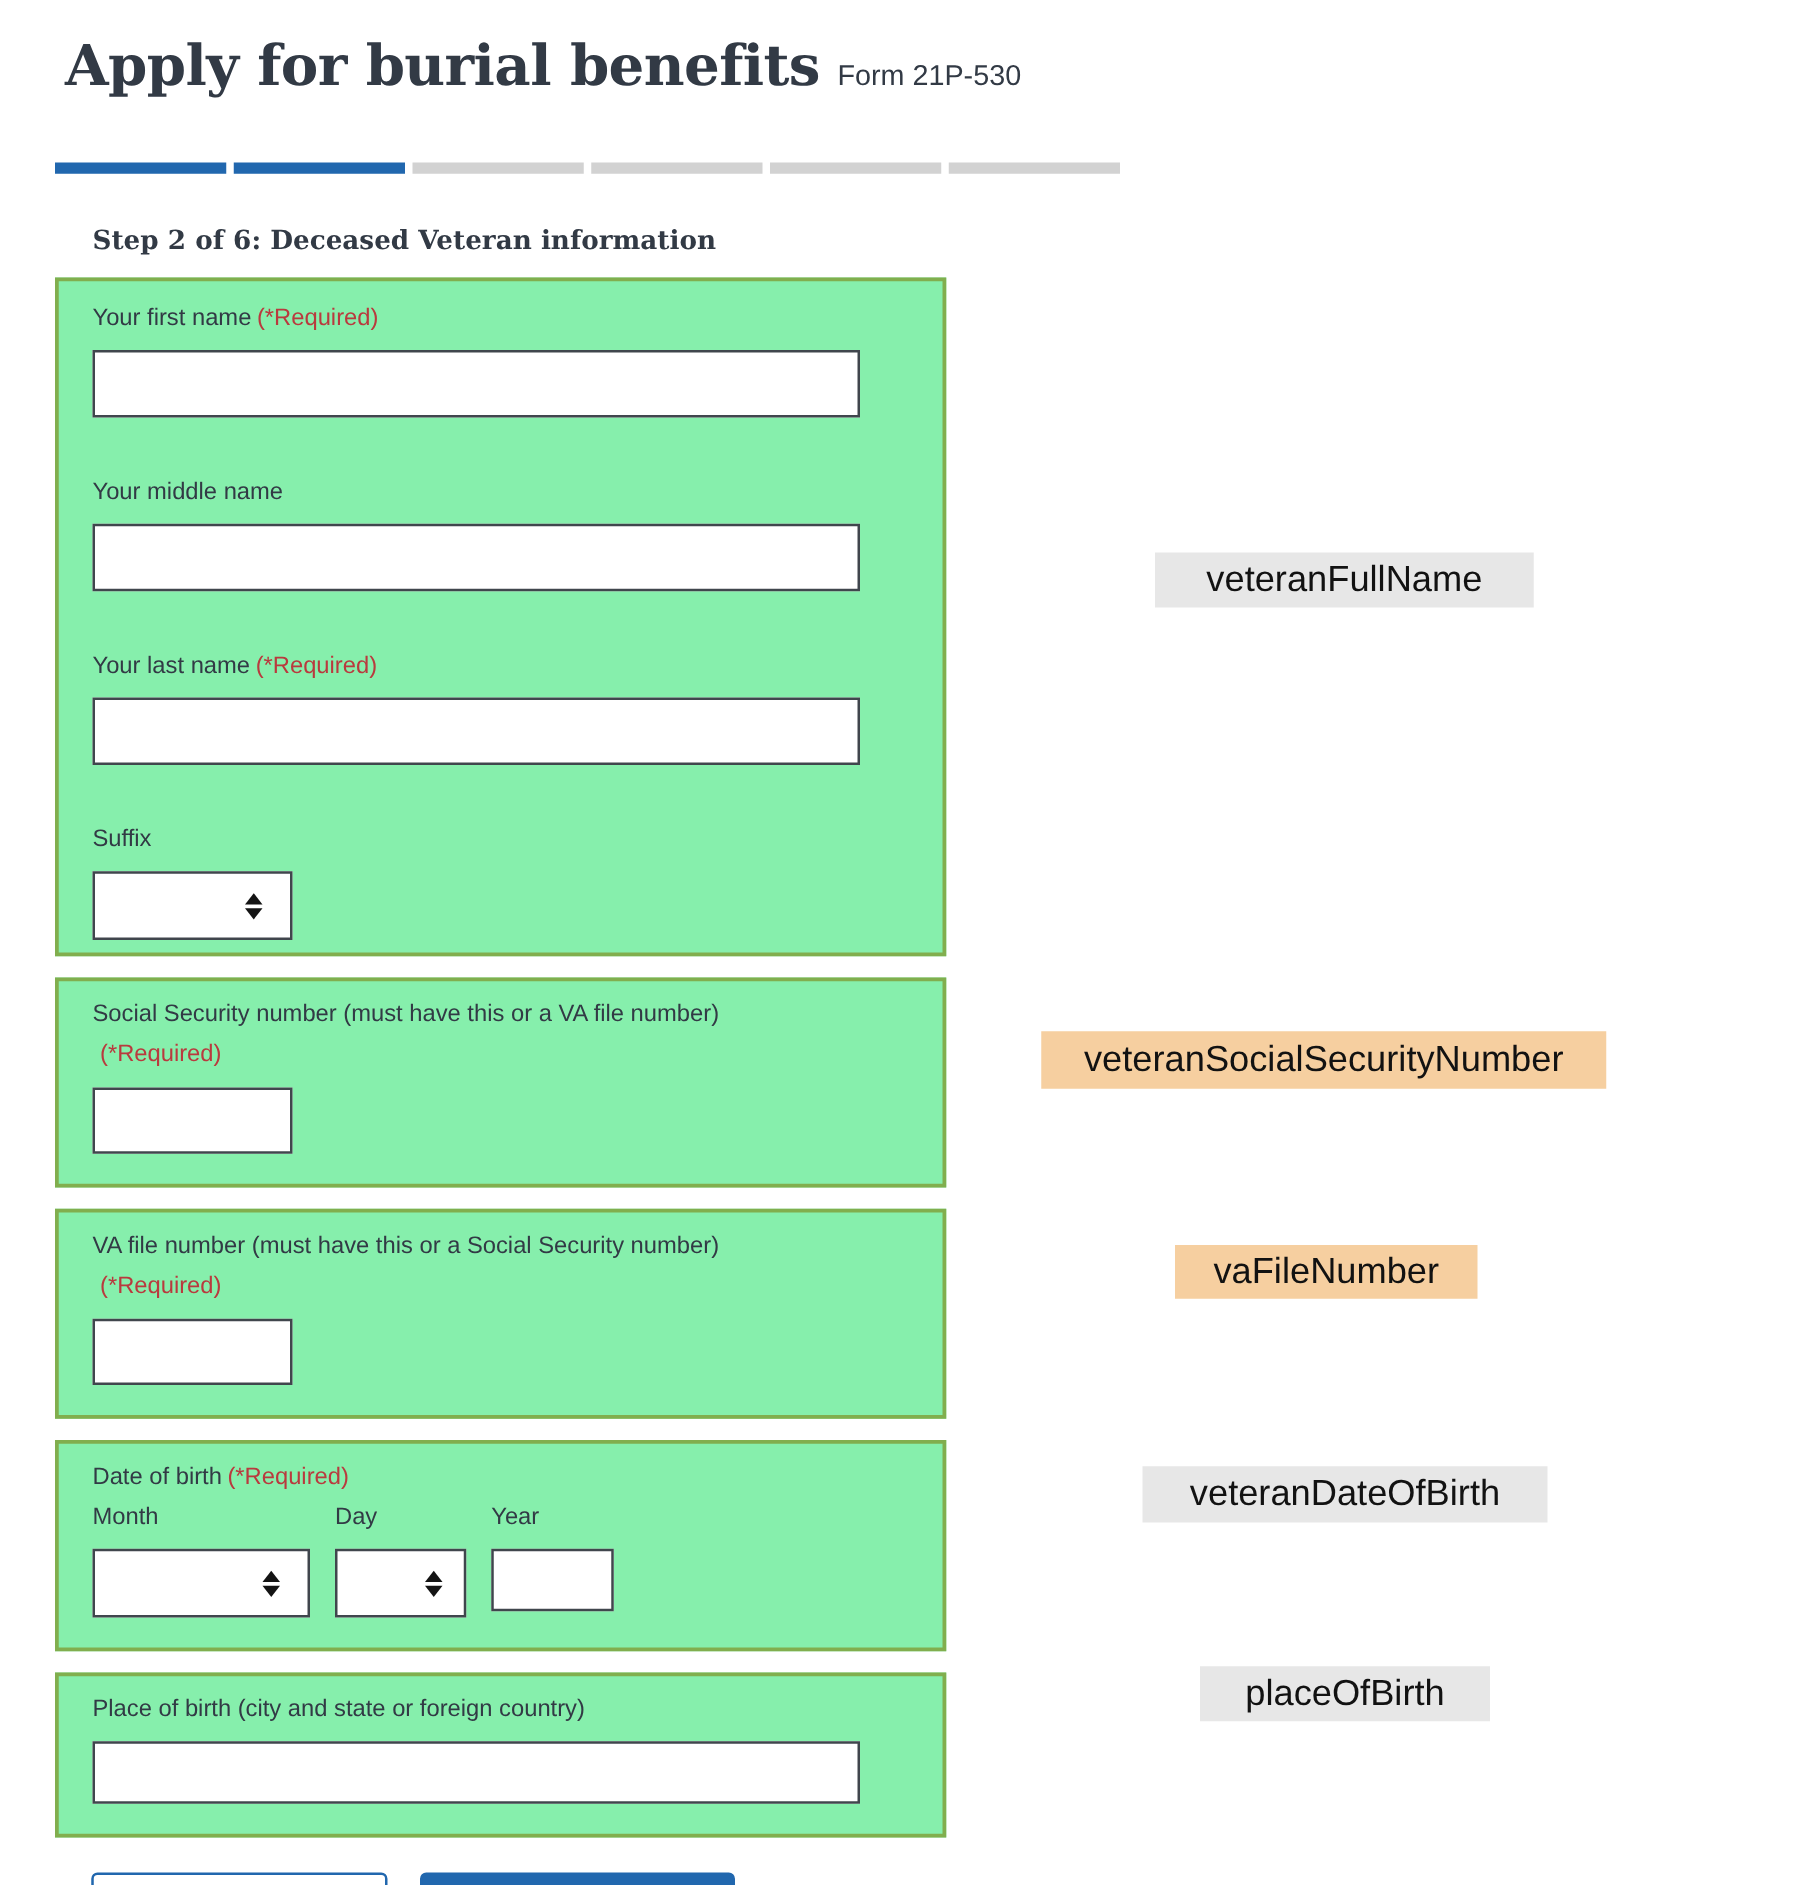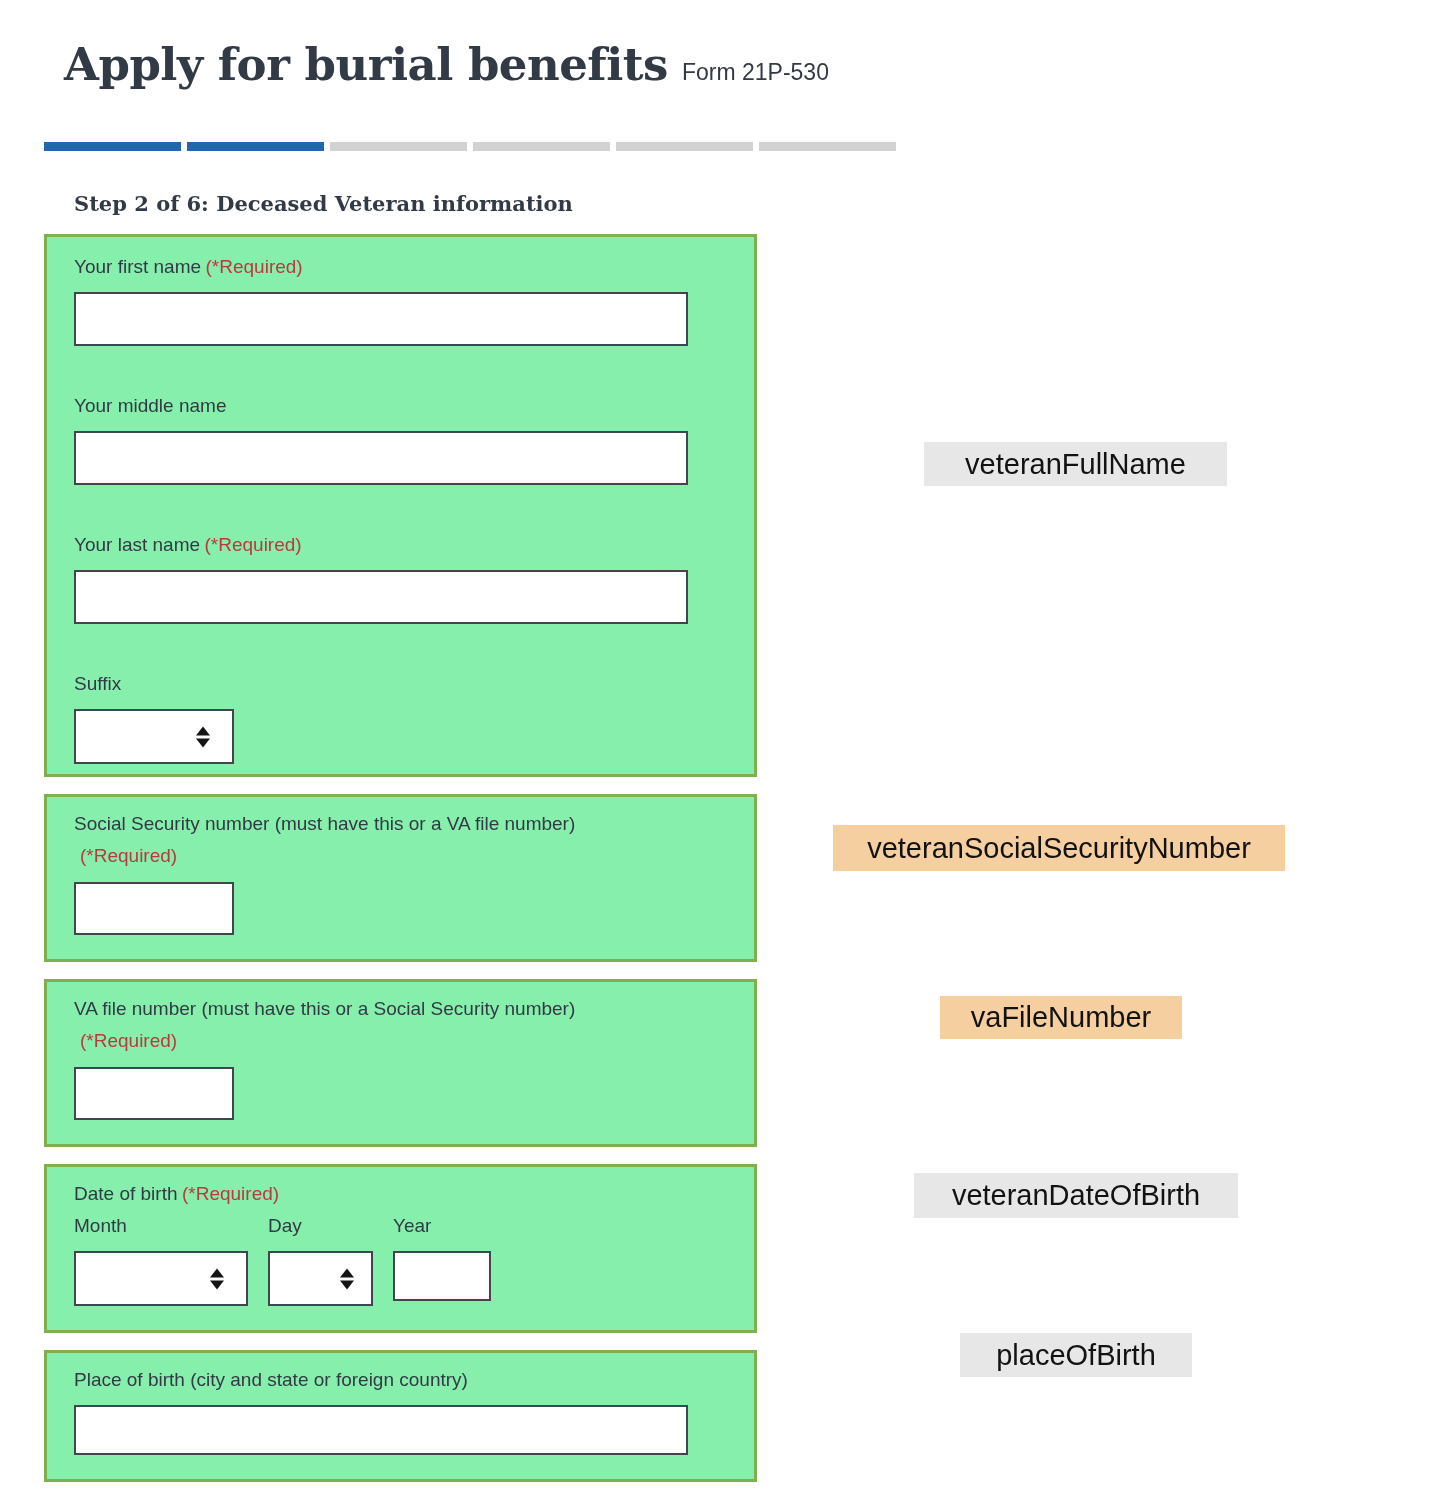--- a/index.html
+++ b/index.html
@@ -7,21 +7,21 @@
   body {
     width: 1450px; height: 1508px;
     font-family: "Liberation Sans", sans-serif;
     color: #323a45;
   }
   .page { position: relative; width: 1450px; height: 1508px; overflow: hidden; }
   .content { position: absolute; left: 44px; top: 0; width: 856px; }
 
   
   h1.page-title {
-    margin: 16px; padding-top: 21px; padding-left: 4px;
+    margin: 4px; padding-top: 21px; padding-left: 4px;
     font-family: "DejaVu Serif", serif;
     font-weight: 700; font-size: 45px; line-height: 56px;
     color: #323a45; letter-spacing: -0.5px;
   }
   .form-number {
     font-family: "Liberation Sans", sans-serif;
     font-weight: 400; font-size: 23px; letter-spacing: 0;
     margin-left: 14px; color: #323a45;
   }
 

